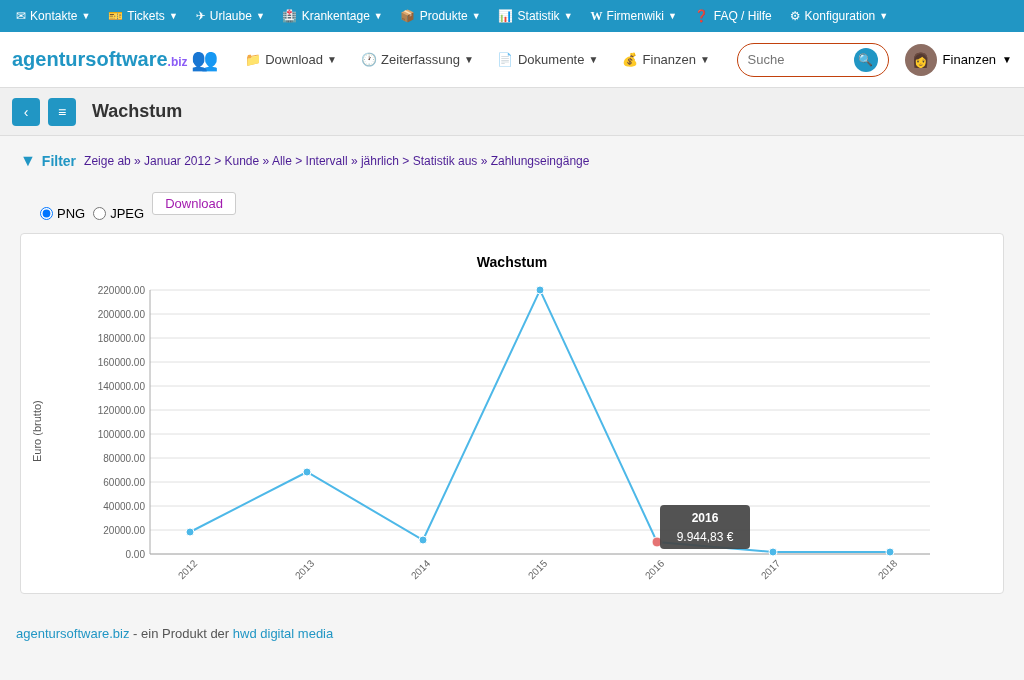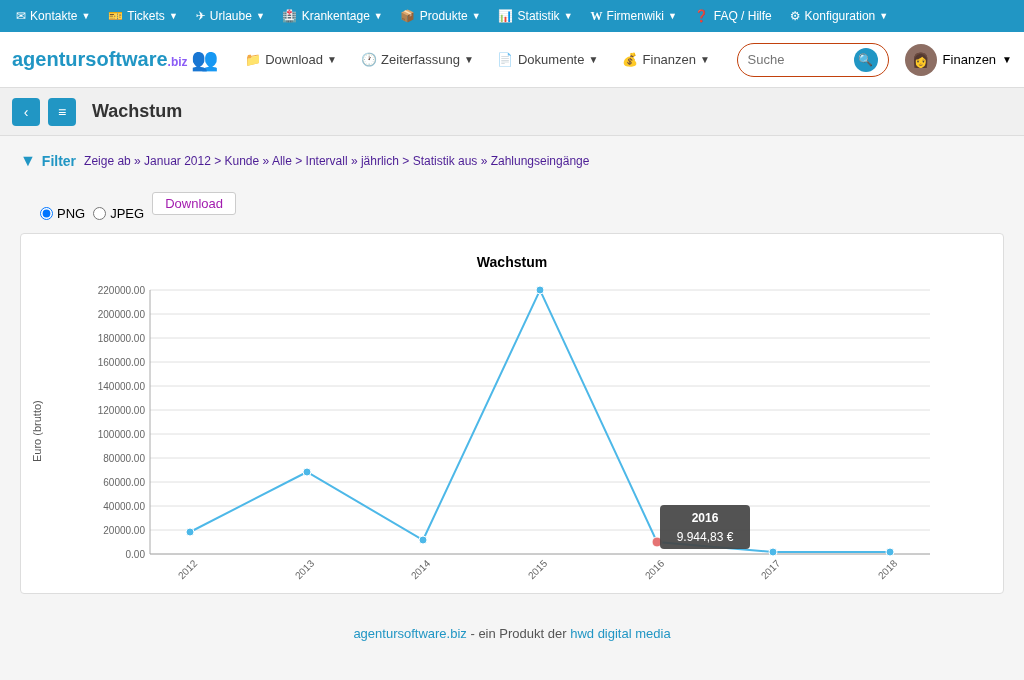--- a/index.html
+++ b/index.html
@@ -239,21 +239,20 @@
     }
 
     
     .chart-svg {
       width: 100%;
       height: 300px;
     }
 
     
     .footer {
-      text-align: center;
       padding: 16px;
       font-size: 13px;
       color: #555;
     }
     .footer a { color: #2196c4; text-decoration: none; }
   </style>
 </head>
 <body>
 
 <nav class="top-nav">

